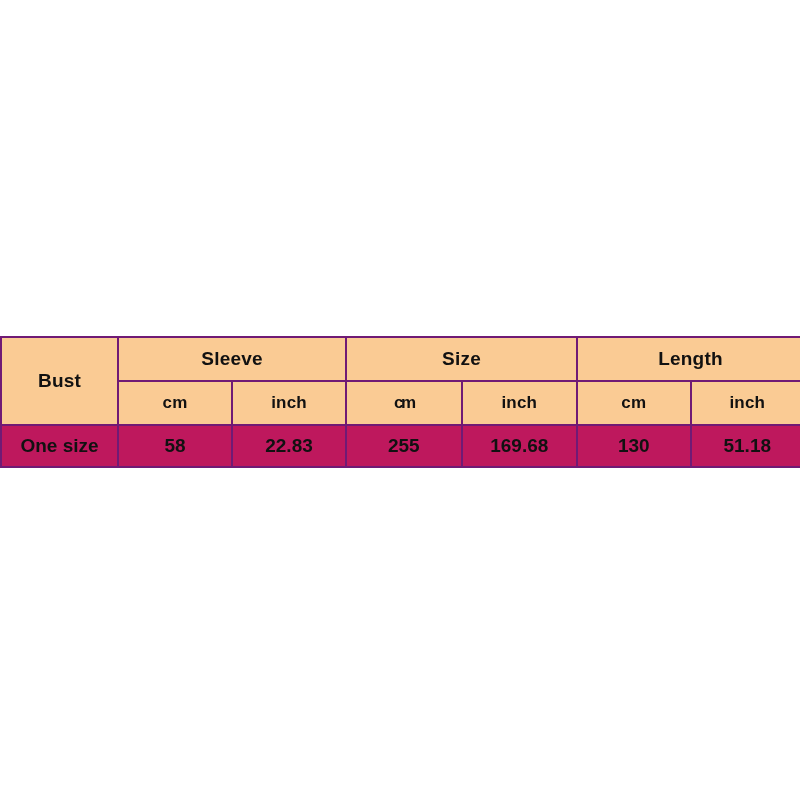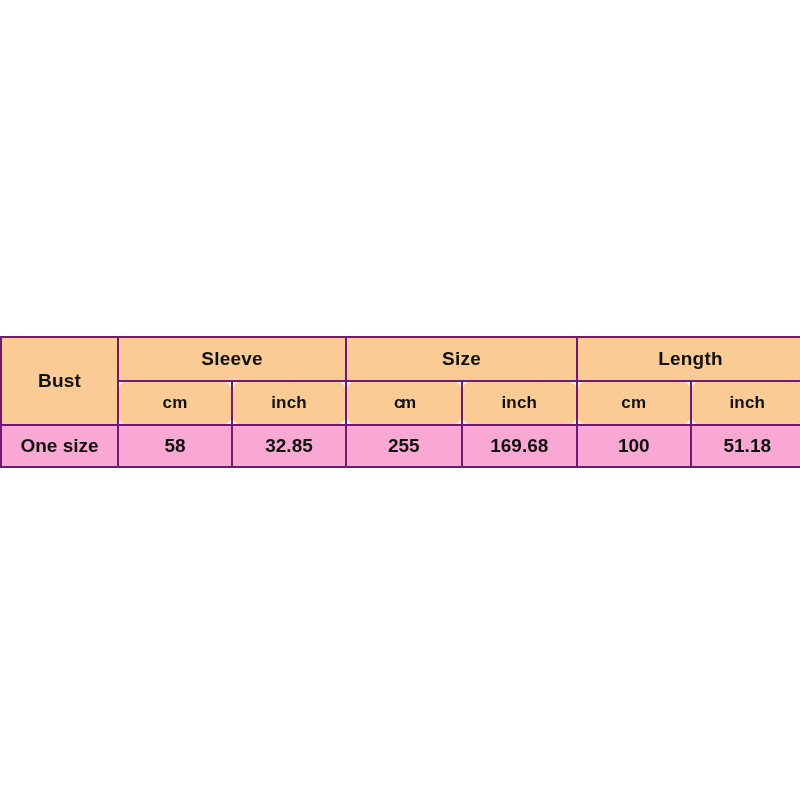--- a/index.html
+++ b/index.html
@@ -54,31 +54,30 @@
   .cell-group {
     font-size: 19px;
     letter-spacing: 0.2px;
     height: 42px;
   }
 
   .cell-unit {
     font-size: 17px;
     letter-spacing: 0.2px;
     height: 42px;
-    border-radius: 10px;
   }
 
   
   .cell-unit.kerned-tight {
     letter-spacing: -2.6px;
   }
 
   
   .row-data td {
-    background: #f9a8d4;
+    background: #be185d;
     height: 40px;
   }
 
   .cell-rowlabel {
     font-size: 19px;
   }
 
   .cell-value {
     font-size: 19px;
   }
@@ -101,21 +100,21 @@
         <td class="hdr cell-unit" style="width:111px">inch</td>
         <td class="hdr cell-unit kerned-tight" style="width:116px">cm</td>
         <td class="hdr cell-unit" style="width:113px">inch</td>
         <td class="hdr cell-unit" style="width:113px">cm</td>
         <td class="hdr cell-unit" style="width:112px">inch</td>
       </tr>
 
       <tr class="row-data">
         <td class="cell-rowlabel">One size</td>
         <td class="cell-value">58</td>
-        <td class="cell-value">32.85</td>
+        <td class="cell-value">22.83</td>
         <td class="cell-value">255</td>
         <td class="cell-value">169.68</td>
-        <td class="cell-value">100</td>
+        <td class="cell-value">130</td>
         <td class="cell-value">51.18</td>
       </tr>
     </tbody>
   </table>
 </div>
 
 </body></html>

